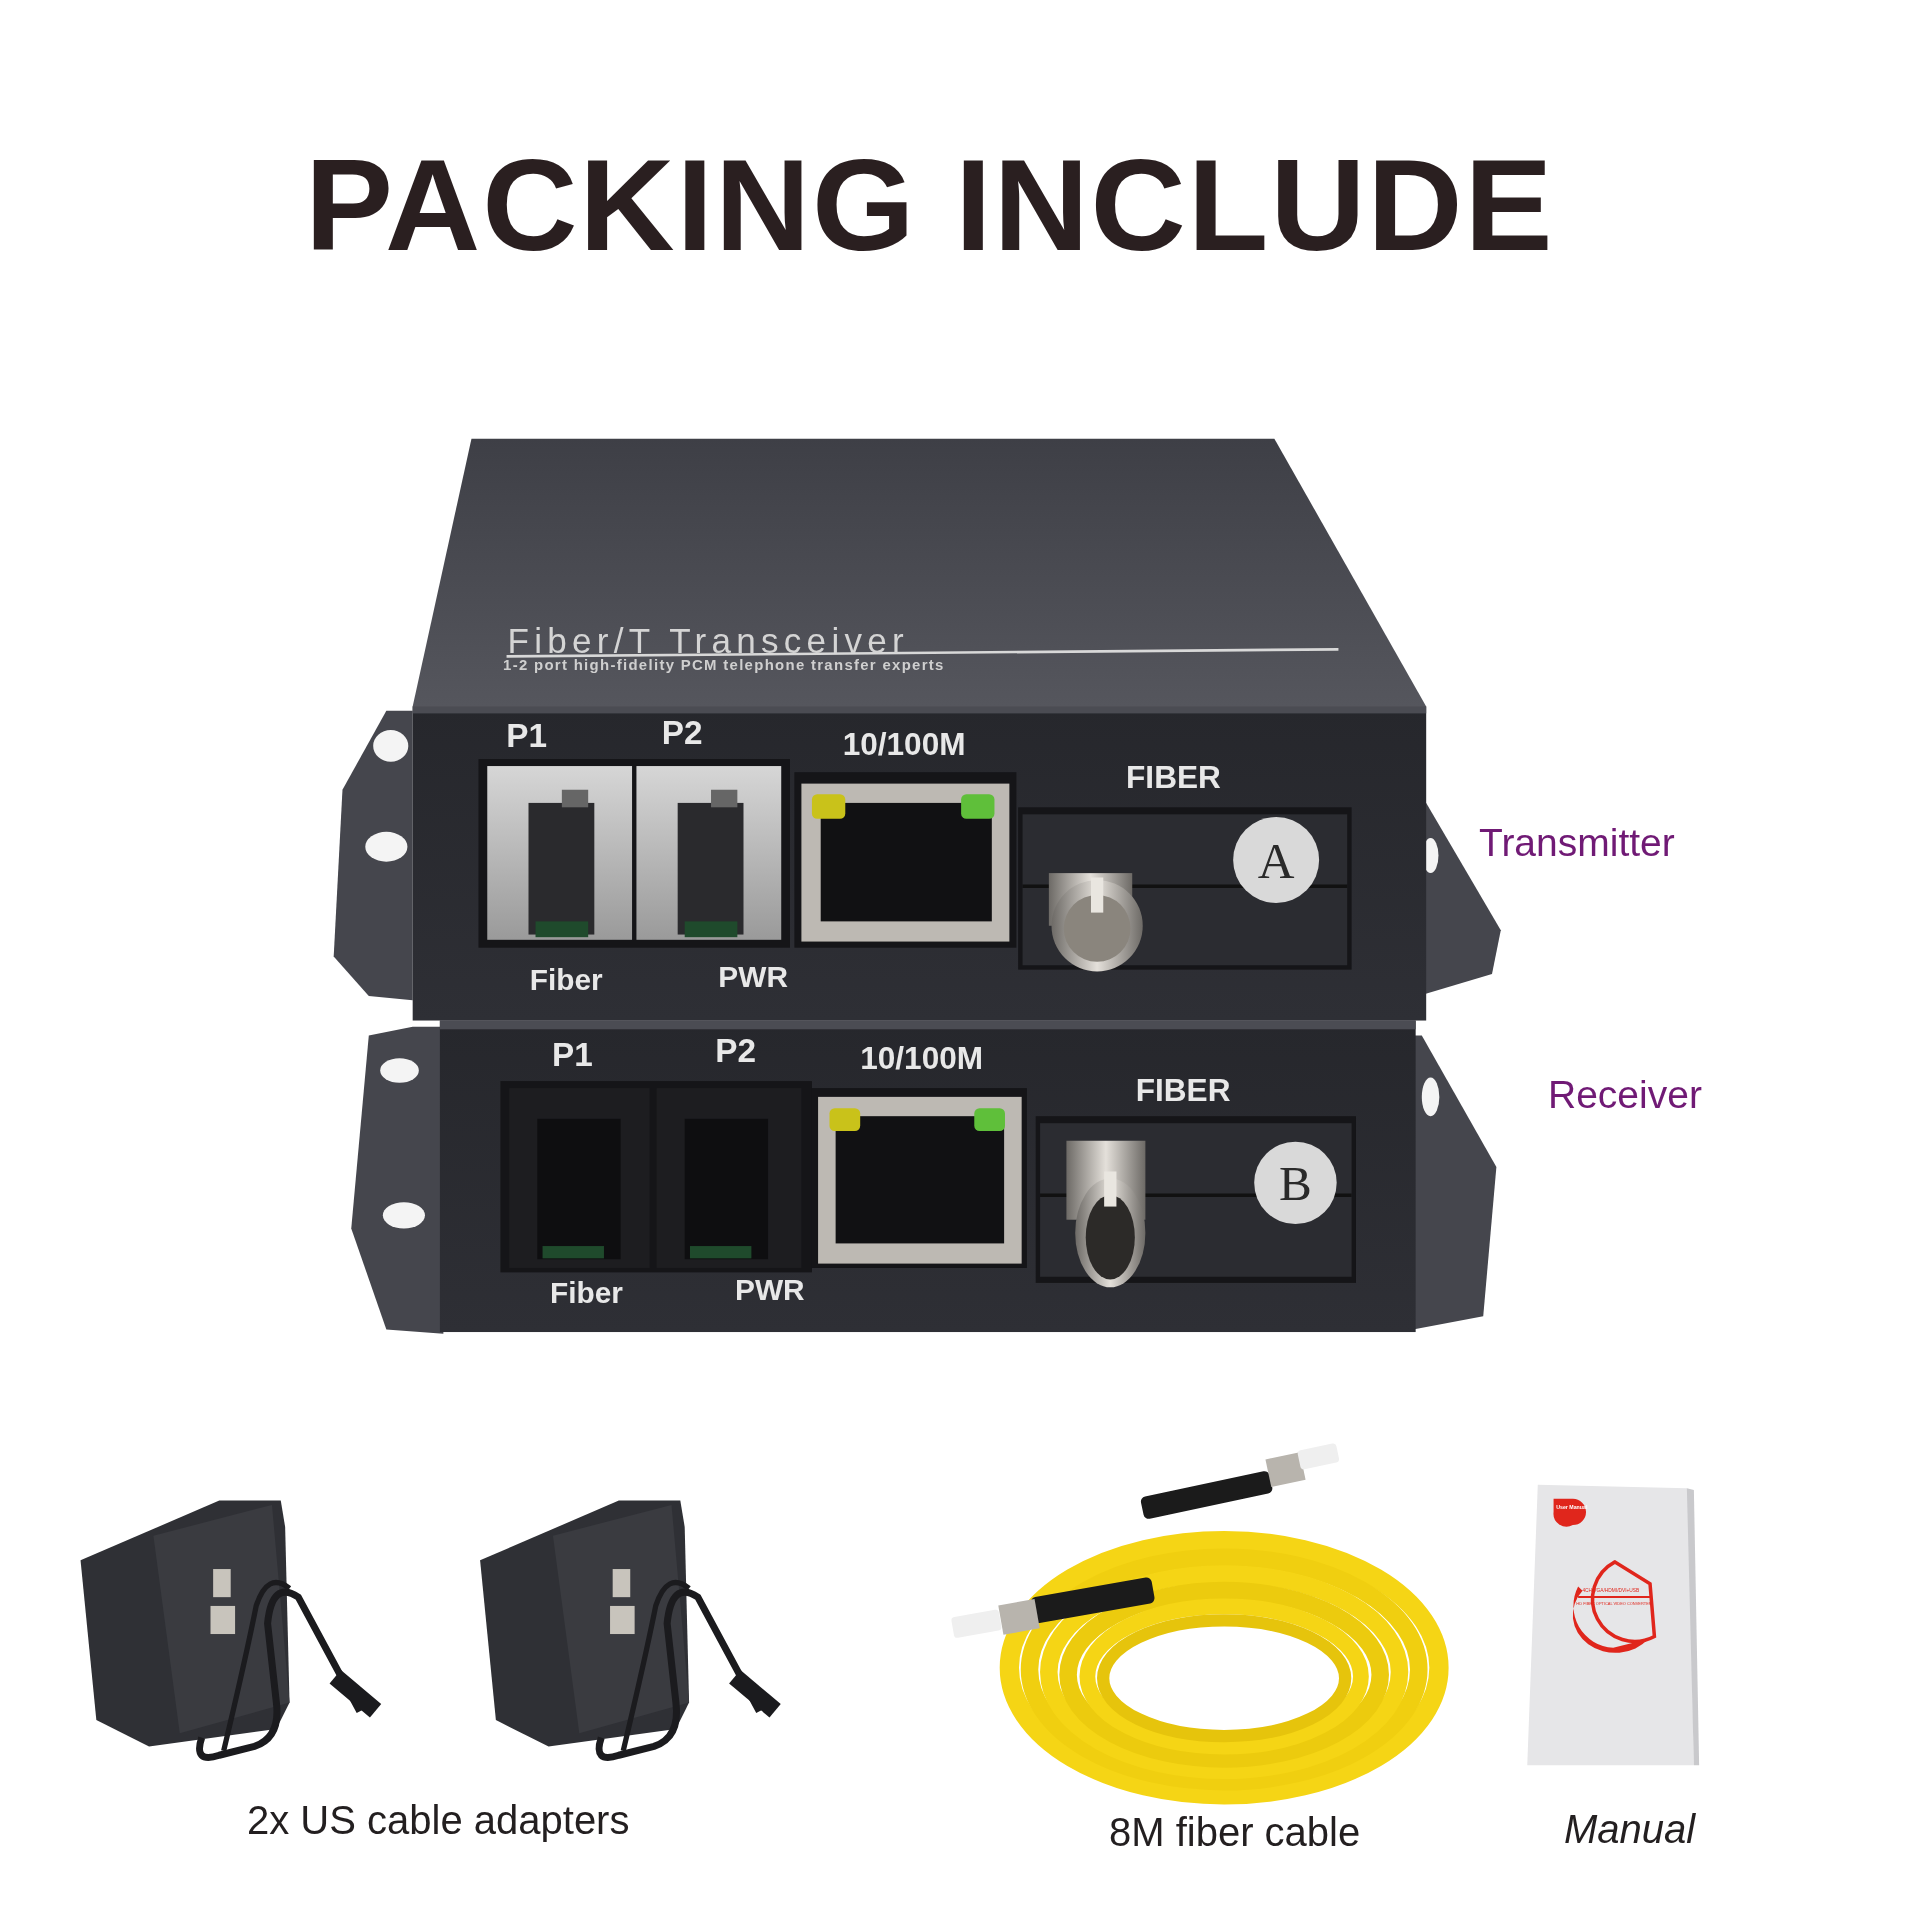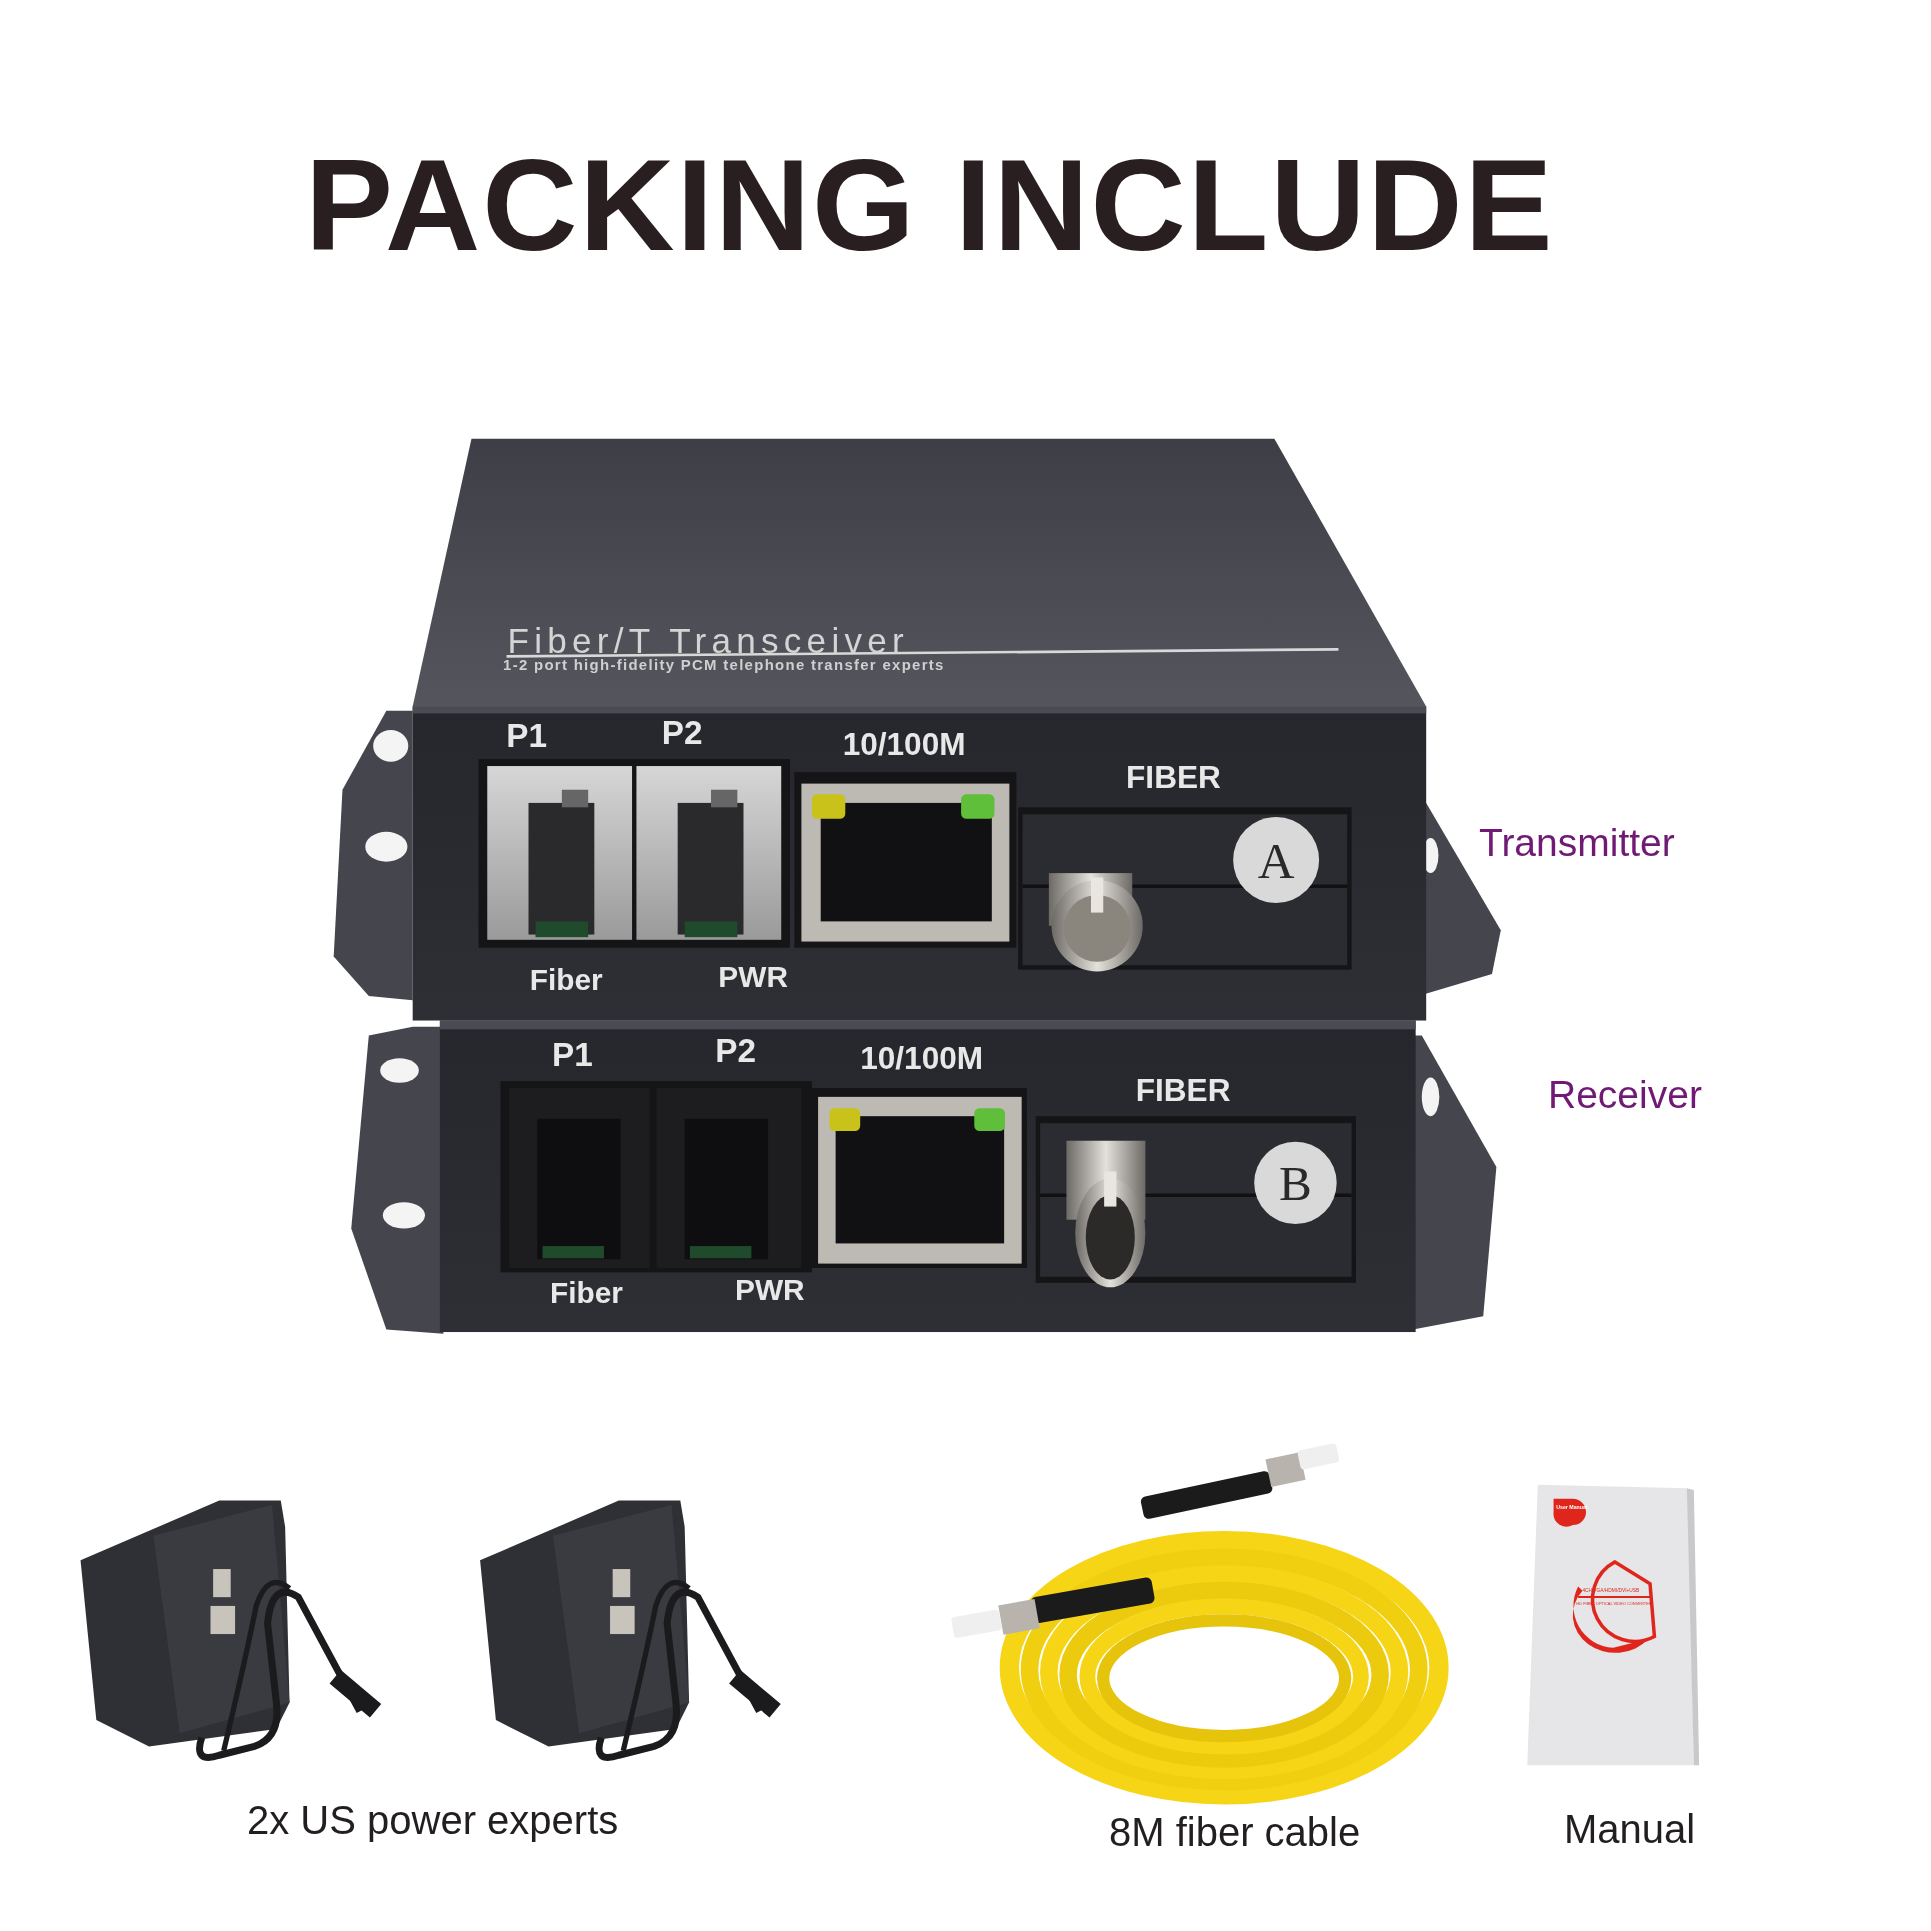--- a/index.html
+++ b/index.html
@@ -180,21 +180,21 @@
       <polygon points="12,88 170,20 240,20 245,50 250,250 235,280 90,300 30,270" fill="#2f3035"></polygon>
       <polygon points="95,60 230,25 250,250 125,285" fill="#3a3b40"></polygon>
       <rect x="163" y="98" width="20" height="32" fill="#c8c4bc"></rect>
       <rect x="160" y="140" width="28" height="32" fill="#c8c4bc"></rect>
       <path d="M150 290 Q140 320 170 310 L210 300 Q240 290 235 250 L225 160 Q230 110 260 130 L330 260" stroke="#1b1b1e" stroke-width="8" fill="none"></path>
       <path d="M175 305 Q200 200 212 140 Q225 100 250 120" stroke="#1b1b1e" stroke-width="6" fill="none"></path>
       <rect x="295" y="230" width="60" height="20" fill="#1b1b1e" transform="rotate(40 325 240)"></rect>
     </g>
   </svg>
 </div>
-<div class="abs cap-label" style="left:247px;top:1798px;">2x US power experts</div>
+<div class="abs cap-label" style="left:247px;top:1798px;">2x US cable adapters</div>
 
 <div class="abs" style="left:930px;top:1431px;width:562px;height:377px;">
   <svg width="562" height="377" viewBox="0 0 640 430" xmlns="http://www.w3.org/2000/svg">
     <g>
       <ellipse cx="335" cy="270" rx="245" ry="145" fill="none" stroke="#f5d515" stroke-width="22"></ellipse>
       <ellipse cx="335" cy="272" rx="222" ry="128" fill="none" stroke="#f0cf10" stroke-width="20"></ellipse>
       <ellipse cx="335" cy="275" rx="200" ry="112" fill="none" stroke="#f5d515" stroke-width="20"></ellipse>
       <ellipse cx="335" cy="278" rx="178" ry="96" fill="none" stroke="#eccb0e" stroke-width="20"></ellipse>
       <ellipse cx="335" cy="280" rx="156" ry="80" fill="none" stroke="#f5d515" stroke-width="18"></ellipse>
       <ellipse cx="335" cy="282" rx="138" ry="66" fill="none" stroke="#e6c40c" stroke-width="14"></ellipse>
@@ -217,14 +217,14 @@
       <path d="M30 18 h22 a15 15 0 0 1 0 30 a15 15 0 0 1 -22 -15 z" fill="#e0261c"></path>
       <text x="33" y="30" font-size="6" fill="#fff" font-family="Liberation Sans, sans-serif" font-weight="bold">User Manual</text>
       <path d="M100 90 a45 45 0 1 0 45 85 L140 115 Z" fill="none" stroke="#e0261c" stroke-width="4"></path>
       <path d="M58 118 a48 48 0 0 0 40 70 l40 -10 a45 40 0 0 1 -75 -55 z" fill="#e0261c"></path>
       <line x1="58" y1="130" x2="142" y2="130" stroke="#e0261c" stroke-width="2"></line>
       <text x="58" y="124" font-size="5.5" fill="#e0261c" font-family="Liberation Sans, sans-serif">1-4CH VGA/HDMI/DVI+USB</text>
       <text x="56" y="139" font-size="4.5" fill="#e0261c" font-family="Liberation Sans, sans-serif">HD FIBER OPTICAL VIDEO CONVERTER</text>
     </g>
   </svg>
 </div>
-<div class="abs cap-label" style="left:1564px;top:1807px;">Manual</div>
+<div class="abs cap-label" style="left:1564px;top:1807px;font-style:italic;">Manual</div>
 
 
 </body></html>

